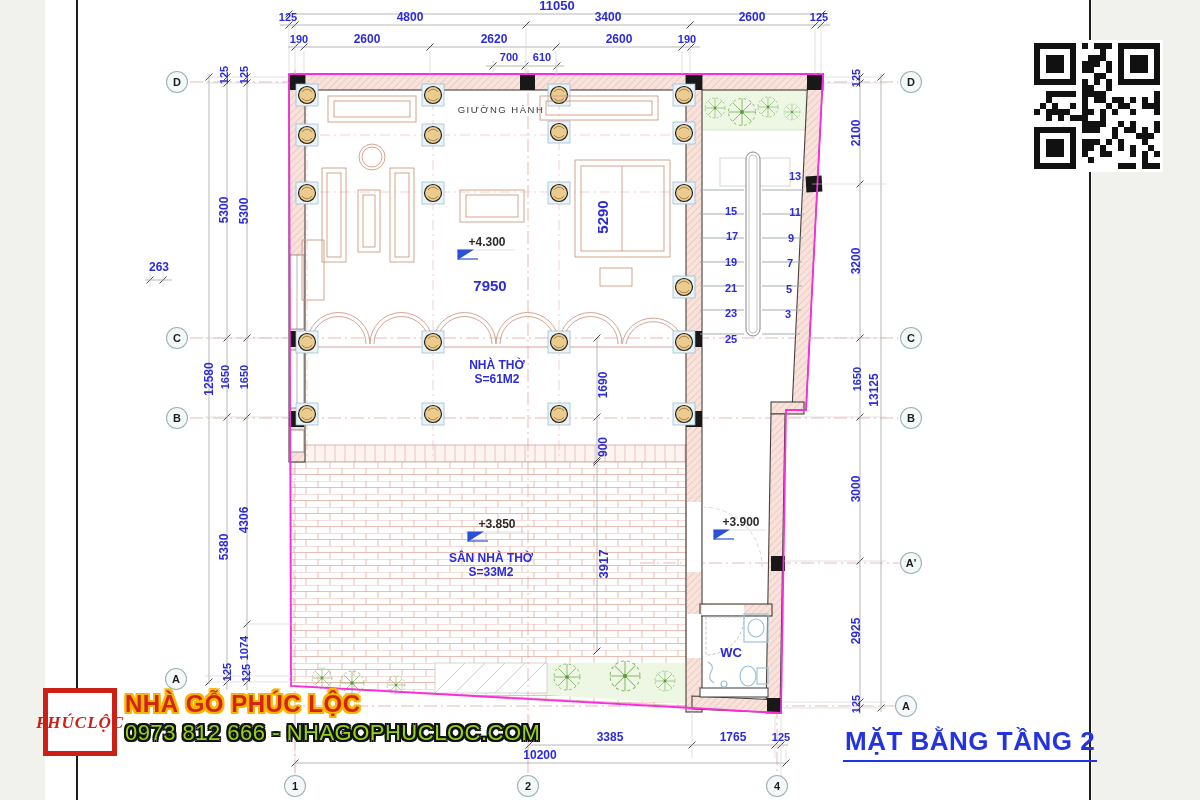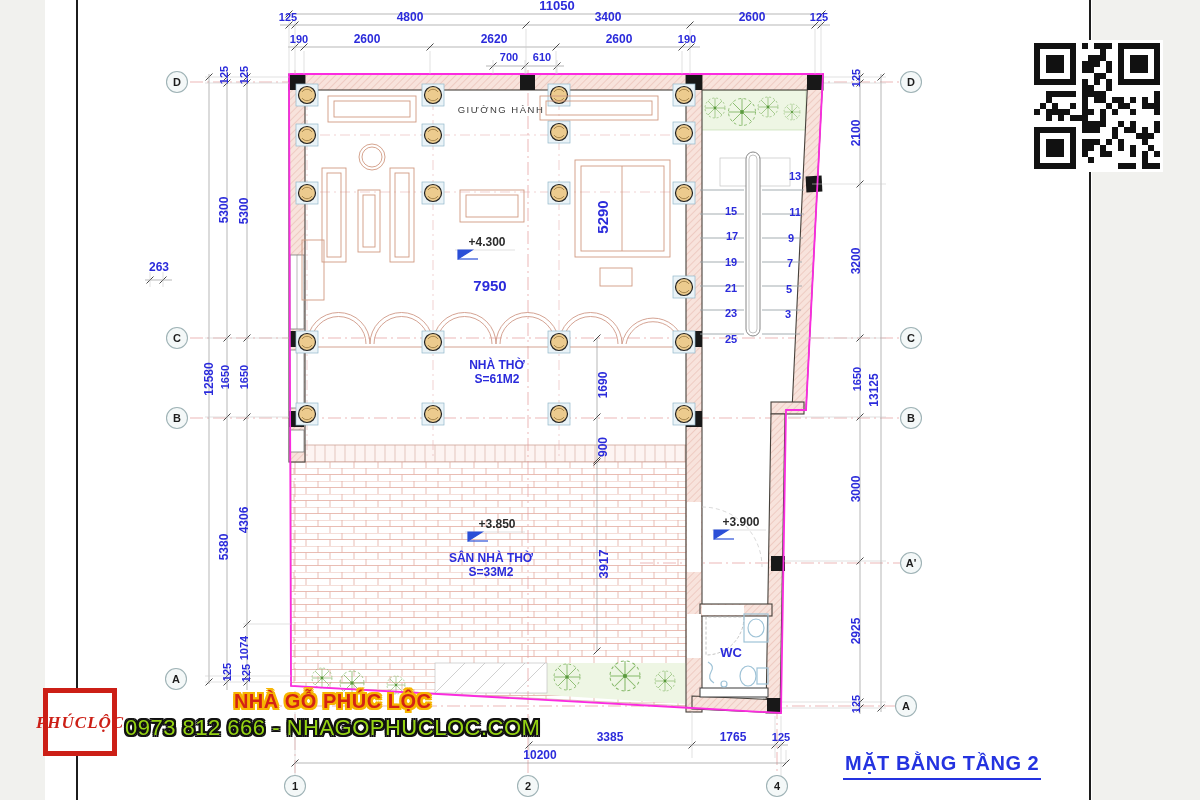--- a/index.html
+++ b/index.html
@@ -35,27 +35,27 @@
   .bub{fill:#f4f8f8;stroke:#9fb3b6;stroke-width:1.1;}
   .pl{stroke:#86b96a;stroke-width:.7;fill:none;}
   .lvlflag{fill:#2b4fd7;stroke:#2b4fd7;stroke-width:1.2;}
   
   #brand{position:absolute;left:43px;top:688px;display:flex;align-items:flex-start;gap:8px;}
   #logo{width:64px;height:58px;border:5px solid #cc1f16;background:#fff;display:flex;
     align-items:center;justify-content:center;line-height:1;}
   #logo .l1,#logo .l2{color:#cc1f16;font-weight:bold;font-size:17px;
     font-family:"Liberation Serif",serif;font-style:italic;letter-spacing:1px;}
   #brandtext{display:flex;flex-direction:column;gap:2px;padding-top:2px;}
-  #brand-name{font-size:20px;font-weight:bold;color:#d42315;letter-spacing:.5px;
+  #brand-name{font-size:24px;font-weight:bold;color:#d42315;letter-spacing:.5px;
     text-shadow:-2px -2px 0 #f7b500,2px -2px 0 #f7b500,-2px 2px 0 #f7b500,2px 2px 0 #f7b500,
-     0 -2px 0 #f7b500,0 2px 0 #f7b500,-2px 0 0 #f7b500,2px 0 0 #f7b500;text-align:center;}
+     0 -2px 0 #f7b500,0 2px 0 #f7b500,-2px 0 0 #f7b500,2px 0 0 #f7b500;}
   #brand-contact{font-size:22px;font-weight:normal;color:#95d313;letter-spacing:.5px;
     text-shadow:-2px -2px 0 #111,2px -2px 0 #111,-2px 2px 0 #111,2px 2px 0 #111,
      0 -2px 0 #111,0 2px 0 #111,-2px 0 0 #111,2px 0 0 #111;}
-  #sheet-title{position:absolute;left:843px;top:752px;font-size:20px;font-weight:bold;
+  #sheet-title{position:absolute;left:843px;top:726px;font-size:26px;font-weight:bold;
     color:#2433e0;border-bottom:2px solid #2433e0;padding:0 2px 3px 2px;letter-spacing:.5px;}
   #qr{position:absolute;left:1030px;top:40px;width:133px;height:132px;background:#fff;
     display:flex;align-items:center;justify-content:center;}
 </style>
 </head>
 <body>
 
 <div id="stage">
   <div class="sheet"></div>
   <div class="frameline" style="left:76px"></div>

